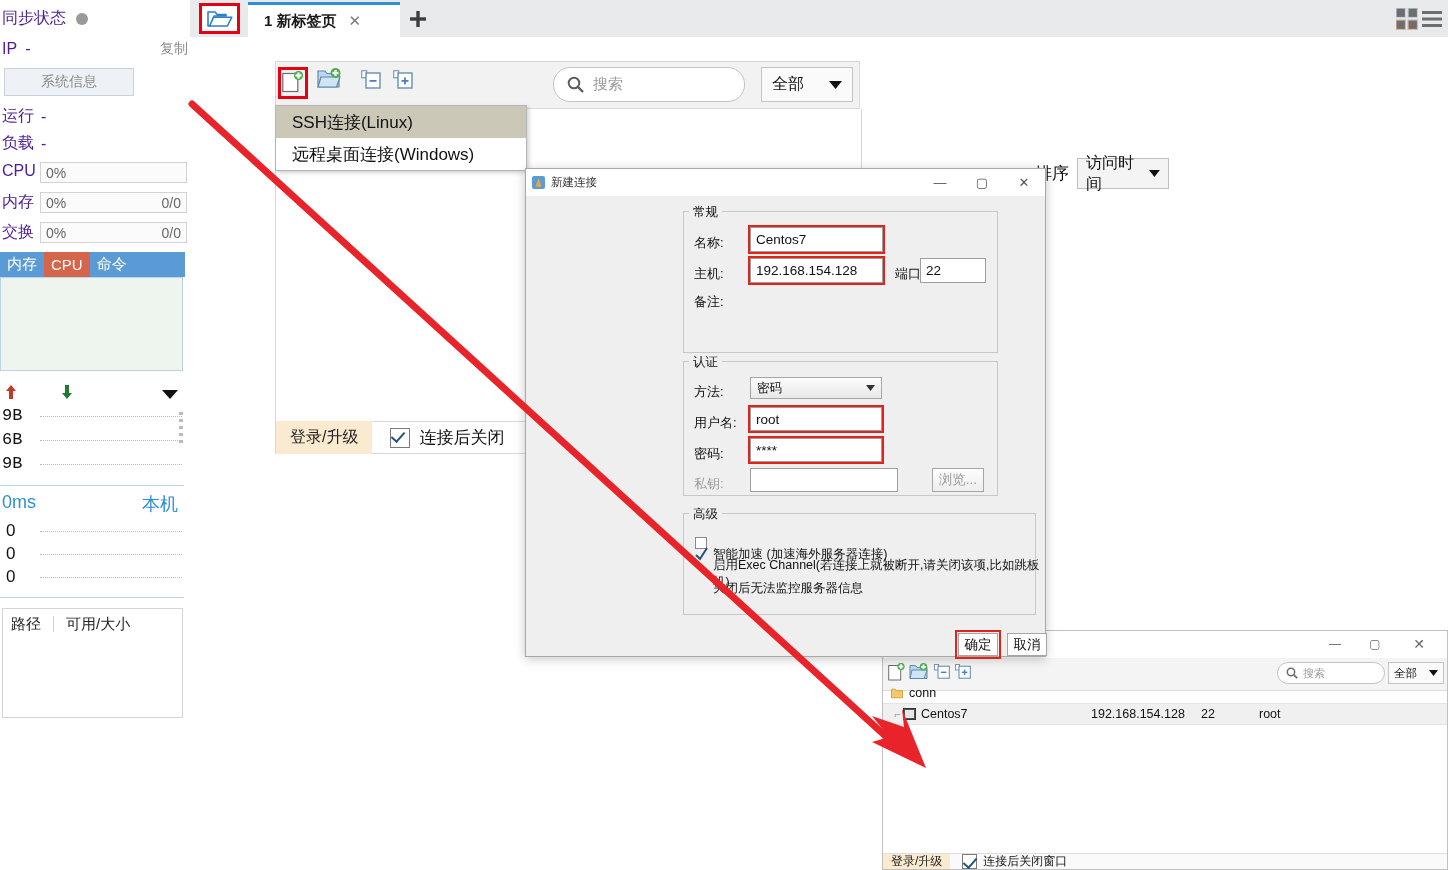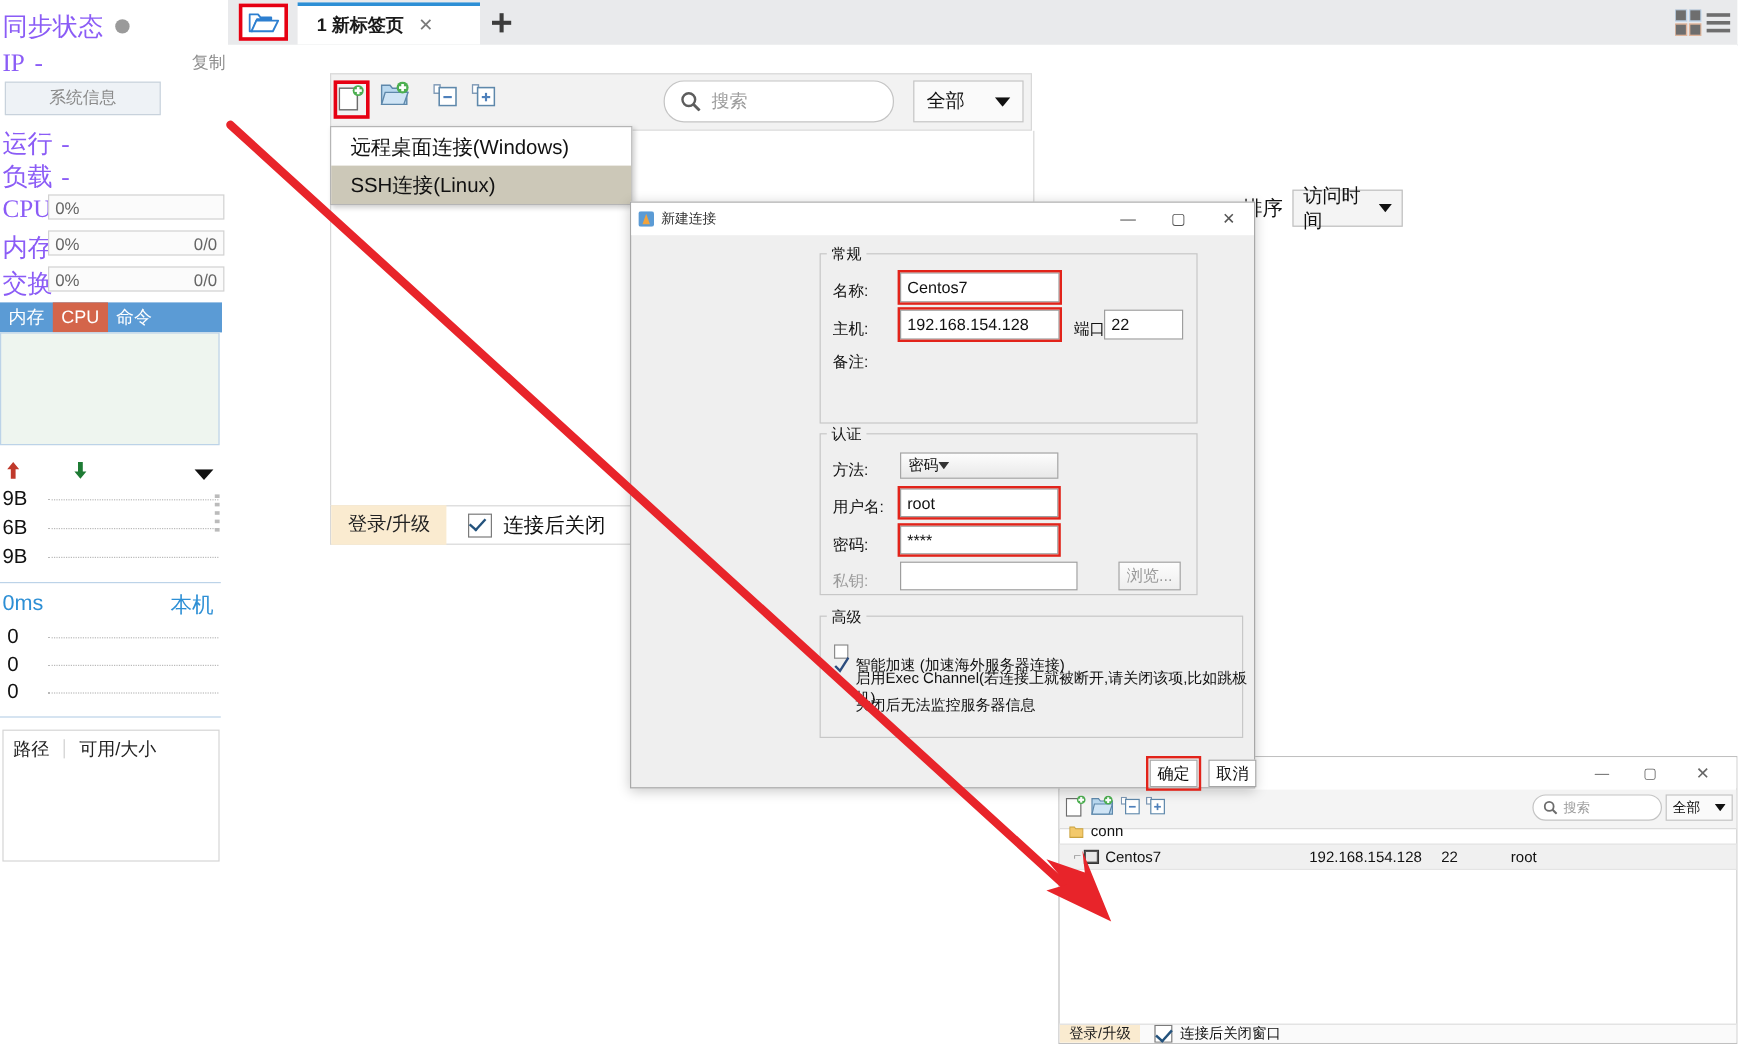--- a/index.html
+++ b/index.html
@@ -8,40 +8,40 @@
     background:#ffffff;
     font-family:"Liberation Sans","DejaVu Sans",sans-serif;
     font-size:13px;color:#1a1a1a;
     -webkit-font-smoothing:antialiased;
   }
   .abs{position:absolute;}
 
   
   #sidebar{left:0;top:0;width:190px;height:870px;background:#ffffff;border-right:1px solid #cfcfcf;}
   .sb-row{position:absolute;left:0;width:190px;}
-  .sb-label{font-size:21px;color:#8b5cf6;font-family:Liberation Serif, serif;}
+  .sb-label{font-size:16px;color:#4c1d95;}
   .gray-dot{width:12px;height:12px;border-radius:50%;background:#9a9a9a;display:inline-block;vertical-align:middle;}
   .sysbtn{
     position:absolute;left:4px;top:68px;width:128px;height:26px;
     background:#eef2f6;border:1px solid #c8d2dc;color:#8a8a8a;font-size:14px;
     display:flex;align-items:center;justify-content:center;
   }
   .meter{
     position:absolute;height:21px;border:1px solid #d2d2d2;background:#fbfbfb;
     display:flex;align-items:center;box-sizing:border-box;padding:0 5px;
     font-size:14px;color:#666;justify-content:space-between;
   }
   .proc-head{
     position:absolute;left:0;top:252px;width:185px;height:25px;background:#5b9bd5;
     display:flex;align-items:stretch;font-size:15px;color:#ffffff;
   }
   .proc-head div{display:flex;align-items:center;padding:0 7px;}
   .proc-head .cpu-col{background:#d4654a;}
   .proc-body{position:absolute;left:0;top:277px;width:183px;height:94px;background:#eef5ef;border:1px solid #bcd3e8;box-sizing:border-box;}
-  .netpanel{position:absolute;left:0;top:380px;width:184px;height:105px;background:#fff;border-bottom:1px solid #bcd3e8;}
+  .netpanel{position:absolute;left:0;top:380px;width:184px;height:105px;background:#fff;border-bottom:1px solid #bcd3e8;font-family:Liberation Mono, monospace;}
   .dotline{position:absolute;height:1px;border-top:1px dotted #b9b9b9;}
   .pingpanel{position:absolute;left:0;top:487px;width:184px;height:110px;background:#fff;border-bottom:1px solid #bcd3e8;}
   .diskpanel{position:absolute;left:2px;top:608px;width:181px;height:110px;background:#fff;border:1px solid #d5d5d5;box-sizing:border-box;}
   .disk-head{display:flex;align-items:center;height:30px;font-size:15px;padding-left:8px;color:#222;}
   .disk-sep{width:1px;height:16px;background:#cfcfcf;margin:0 12px;}
   .scroll-ticks{position:absolute;right:2px;top:400px;width:4px;height:60px;}
   .scroll-ticks i{display:block;width:4px;height:3px;background:#bbb;margin-bottom:4px;}
 
   
   #tabbar{left:190px;top:0;width:1258px;height:37px;background:#e9eaec;border-bottom:1px solid #c9cace;}
@@ -89,21 +89,21 @@
   #dlgtree{position:absolute;left:5px;top:30px;width:145px;height:592px;background:#f5f5f5;border:1px solid #cfcfcf;box-sizing:border-box;}
   .tnode{display:flex;align-items:center;font-size:13px;color:#111;height:23px;}
   .tbox{display:inline-block;width:9px;height:9px;border:1px solid #7d7d7d;background:#fff;position:relative;margin-right:6px;}
   .tbox.minus::after{content:"";position:absolute;left:1.5px;top:3.5px;width:5px;height:1px;background:#333;}
   .tdots{width:18px;border-top:1px dotted #999;height:1px;margin-right:2px;margin-left:6px;}
   .gbox{position:absolute;border:1px solid #c7c7c7;background:transparent;}
   .glegend{position:absolute;background:#efefef;padding:0 4px;font-size:12.5px;color:#111;}
   .flabel{position:absolute;font-size:13px;color:#111;}
   .finput{position:absolute;background:#ffffff;border:1px solid #9e9e9e;box-sizing:border-box;display:flex;align-items:center;padding-left:5px;font-size:13.5px;color:#111;}
   .redring{position:absolute;border:2px solid #e2231a;box-sizing:border-box;}
-  .fselect{position:absolute;background:linear-gradient(#fdfdfd,#e8e8e8);border:1px solid #a6a6a6;box-sizing:border-box;display:flex;align-items:center;padding:0 6px;font-size:12.5px;color:#111;}
+  .fselect{position:absolute;background:linear-gradient(#fdfdfd,#e8e8e8);border:1px solid #a6a6a6;box-sizing:border-box;display:flex;align-items:center;justify-content:space-between;padding:0 6px;font-size:12.5px;color:#111;}
   .btn{position:absolute;background:linear-gradient(#fdfdfd,#eeeeee);border:1px solid #a6a6a6;box-sizing:border-box;display:flex;align-items:center;justify-content:center;font-size:13.5px;color:#111;}
   .ck{position:absolute;width:12px;height:12px;border:1px solid #8a8a8a;background:#fff;box-sizing:border-box;}
   .adv-txt{position:absolute;font-size:12.5px;color:#111;}
 
   
   #botwin{left:882px;top:630px;width:566px;height:240px;background:#ffffff;border:1px solid #c0c0c0;box-sizing:border-box;z-index:30;}
   #botwin .title{position:absolute;left:0;top:0;width:100%;height:26px;background:#ffffff;}
   #botwin .tool{position:absolute;left:0;top:27px;width:100%;height:32px;background:#f4f4f4;border-bottom:1px solid #dcdcdc;}
   #botsearch{position:absolute;right:62px;top:4px;width:108px;height:22px;background:#fff;border:1px solid #c4c4c4;border-radius:11px;display:flex;align-items:center;padding-left:8px;box-sizing:border-box;}
   #botsearch .ph{font-size:11px;color:#9b9b9b;margin-left:5px;}
@@ -326,22 +326,22 @@
   <span class="slab">排序</span>
   <span id="sortsel">
     <span>访问时间</span>
     <svg width="11" height="7" viewBox="0 0 11 7">
         <polygon points="0,0 11,0 5.5,7" fill="#111"></polygon>
       </svg>
   </span>
 </div>
 
 <div class="abs" id="ddmenu">
+  <div class="mi sel">SSH连接(Linux)</div>
   <div class="mi">远程桌面连接(Windows)</div>
-  <div class="mi sel">SSH连接(Linux)</div>
 </div>
 
 <div class="abs" id="dlg">
   <div id="dlgtitle">
     <svg width="13" height="13" viewBox="0 0 13 13" style="margin-left:6px">
       <rect x="0" y="0" width="13" height="13" rx="2" fill="#5b9bd5"></rect>
       <path d="M6.5 2.2 L9.6 10.8 H3.4 Z" fill="#f2a33c"></path>
     </svg>
     <span class="t">新建连接</span>
     <span style="margin-left:auto;display:flex;">

